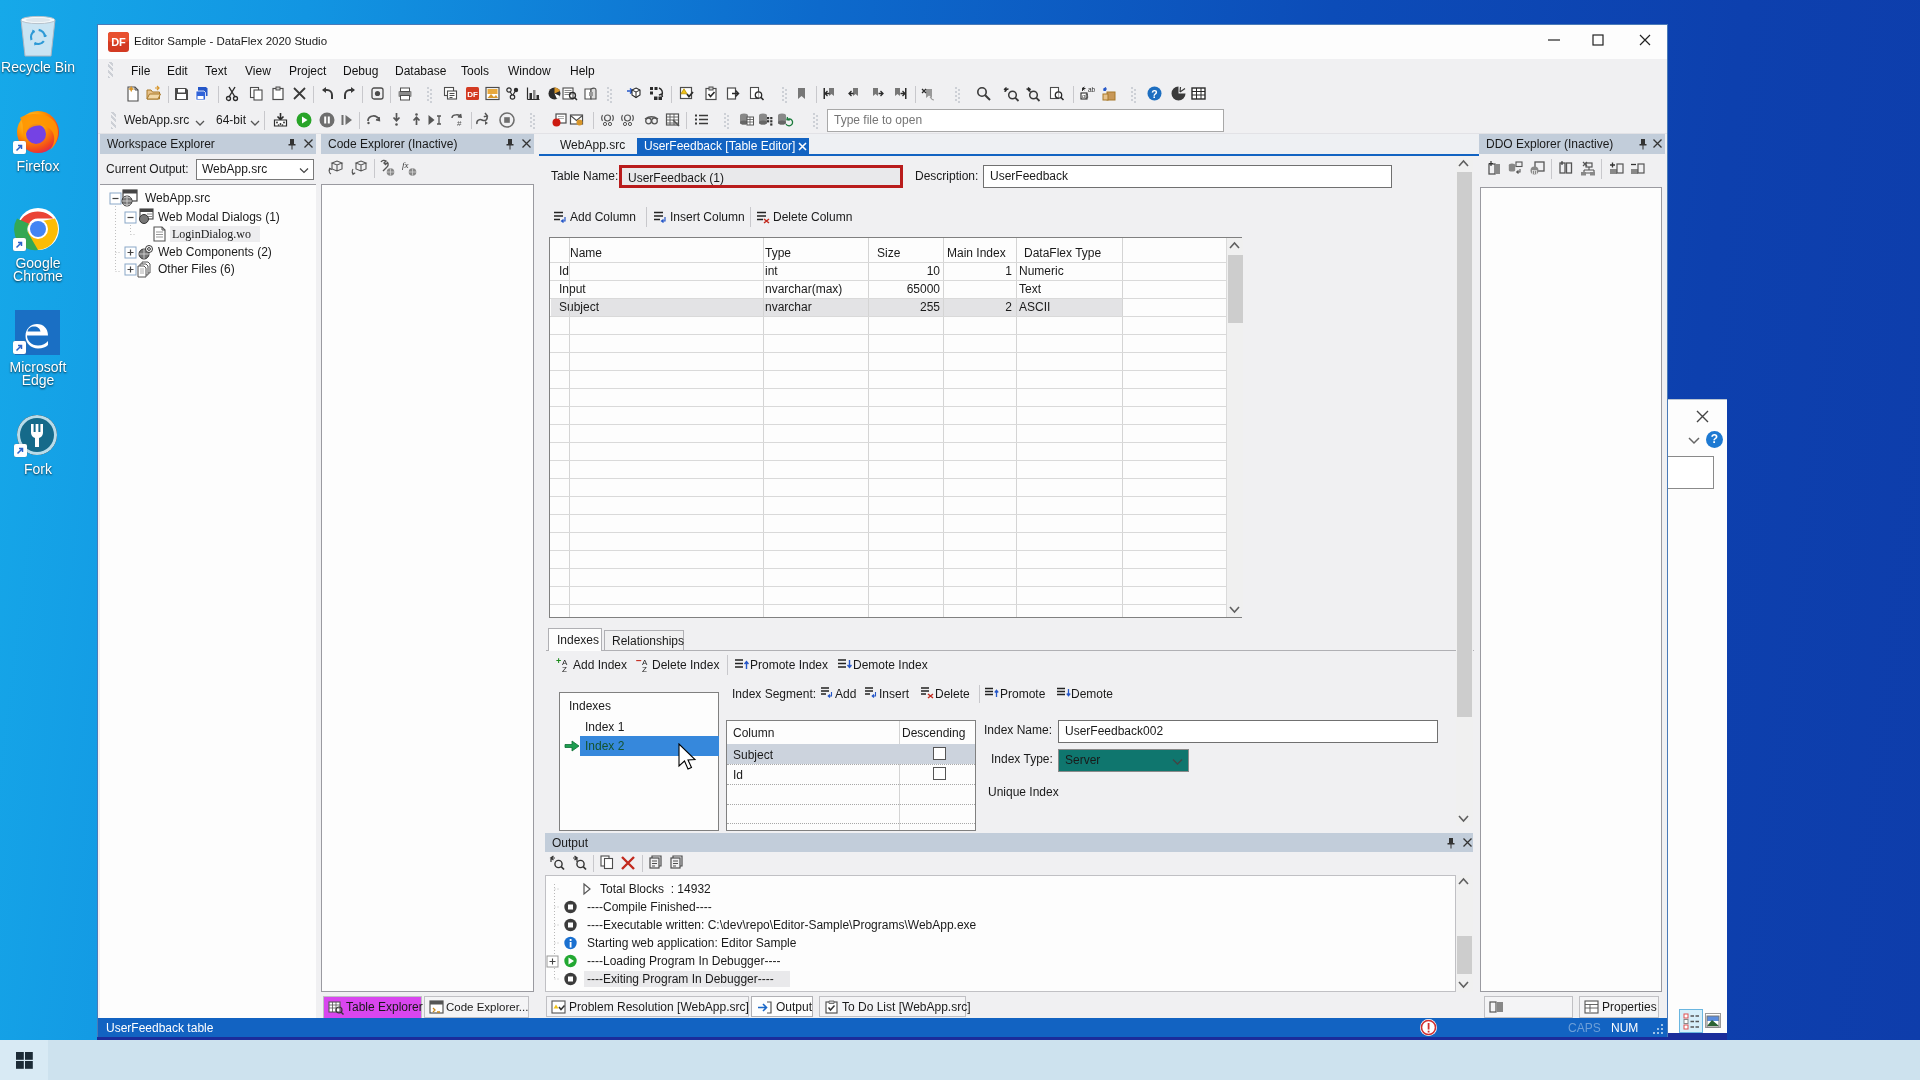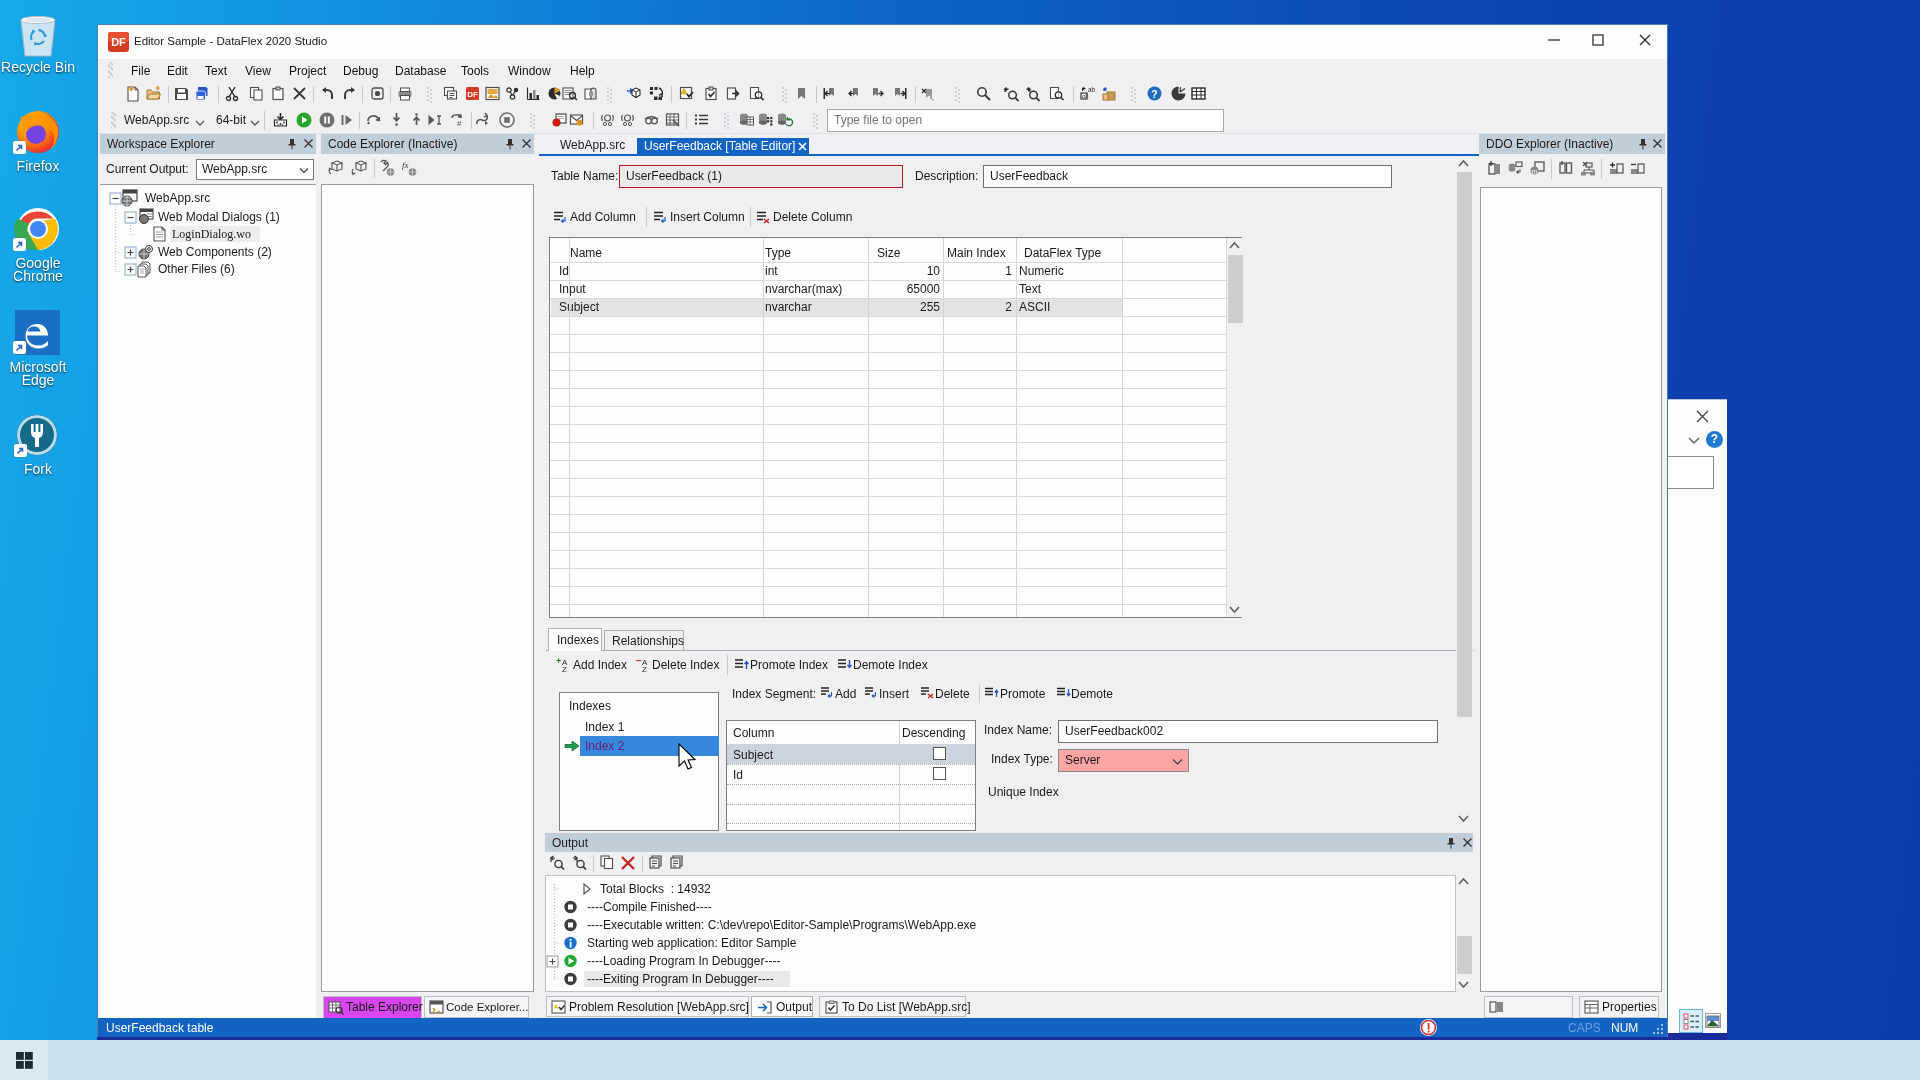--- a/index.html
+++ b/index.html
@@ -771,21 +771,21 @@
         <path d="M16,1 L20,5.5 L16,10" fill="none" stroke="#666" stroke-width="1.2"></path>
         <path d="M30,4 l4,4 l4,-4 Z" fill="#444"></path>
         <path d="M48,2 L56,10 M56,2 L48,10" stroke="#444" stroke-width="1.3"></path>
       </svg>
     </div>
     <div class="abs" style="left:441px; top:129px; width:940px; height:2px; background:#1263c2;"></div>
 
     <div class="abs" style="left:441px; top:131px; width:940px; height:862px; background:#f0f0f2;" id="editor">
 
       <div class="lbl" style="left:12px; top:13px;">Table Name:</div>
-      <div class="abs" style="left:80px; top:9px; width:284px; height:23px; background:#e9e9eb; border:1px solid #b91c1c;">
+      <div class="abs" style="left:80px; top:9px; width:284px; height:23px; background:#e9e9eb; border:3px solid #b91c1c;">
         <div class="lbl" style="left:6px; top:3px;">UserFeedback (1)</div>
       </div>
       <div class="lbl" style="left:376px; top:13px;">Description:</div>
       <div class="abs" style="left:444px; top:9px; width:409px; height:23px; background:#fff; border:1px solid #707070;">
         <div class="lbl" style="left:6px; top:3px;">UserFeedback</div>
       </div>
 
       <svg class="abs" style="left:14px; top:54px;" width="14" height="14">
           <g stroke="#222" stroke-width="1.6">
             <path d="M1,2.5 h9 M1,6 h9 M1,9.5 h6"></path>
@@ -888,21 +888,21 @@
         </svg>
       <div class="lbl" style="left:314px; top:502px;">Demote Index</div>
 
       <div class="abs white" style="left:20px; top:536px; width:160px; height:139px; border:1px solid #808080;">
         <div class="lbl" style="left:9px; top:6px;">Indexes</div>
         <div class="lbl" style="left:25px; top:27px;">Index 1</div>
         <div class="abs" style="left:20px; top:43px; width:139px; height:20px; background:#3688dc;"></div>
         <svg class="abs" style="left:4px; top:47px;" width="16" height="12">
             <path d="M1,4.5 h7 v-3.5 l7,5 l-7,5 v-3.5 h-7 Z" fill="#1e9e50" stroke="#0c6e34" stroke-width="0.8"></path>
           </svg>
-        <div class="lbl" style="left:25px; top:46px; color:#701a75;">Index 2</div>
+        <div class="lbl" style="left:25px; top:46px; color:#14532d;">Index 2</div>
         <svg class="abs" style="left:117px; top:50px;" width="22" height="32">
             <path d="M2,1 L2,23 L7.5,18 L11,26 L14.5,24.5 L11,17 L18,16.5 Z" fill="#fff" stroke="#000" stroke-width="1.1"></path>
           </svg>
       </div>
 
       <div class="lbl" style="left:193px; top:531px;">Index Segment:</div>
       <svg class="abs" style="left:281px; top:530px;" width="14" height="14">
           <g stroke="#222" stroke-width="1.4">
             <path d="M1,2 h8 M1,5 h8 M1,8 h5"></path>
           </g>
@@ -952,21 +952,21 @@
         <div class="abs" style="left:0; top:63px; width:248px; border-top:1px dotted #a8a8a8;"></div>
         <div class="abs" style="left:0; top:83px; width:248px; border-top:1px dotted #a8a8a8;"></div>
         <div class="abs" style="left:0; top:102px; width:248px; border-top:1px dotted #a8a8a8;"></div>
       </div>
 
       <div class="lbl" style="left:445px; top:567px;">Index Name:</div>
       <div class="abs" style="left:519px; top:564px; width:380px; height:23px; background:#fff; border:1px solid #707070;">
         <div class="lbl" style="left:6px; top:3px;">UserFeedback002</div>
       </div>
       <div class="lbl" style="left:452px; top:596px;">Index Type:</div>
-      <div class="abs" style="left:519px; top:593px; width:131px; height:23px; background:#fca5a5; border:1px solid #8a8a8a;">
+      <div class="abs" style="left:519px; top:593px; width:131px; height:23px; background:#0f766e; border:1px solid #8a8a8a;">
         <div class="lbl" style="left:6px; top:3px;">Server</div>
         <svg class="abs" style="left:113px; top:8px;" width="11" height="8">
             <path d="M1,1.5 l4.5,4.5 l4.5,-4.5" stroke="#444" stroke-width="1.3" fill="none"></path>
           </svg>
       </div>
       <div class="lbl" style="left:449px; top:629px;">Unique Index</div>
 
       <div class="sb" style="left:917px; top:0px; width:17px; height:670px;">
         <svg class="abs" style="left:0; top:1px;" width="15" height="14">
             <path d="M3,9 L7.5,4 L12,9" fill="none" stroke="#606060" stroke-width="1.6"></path>

